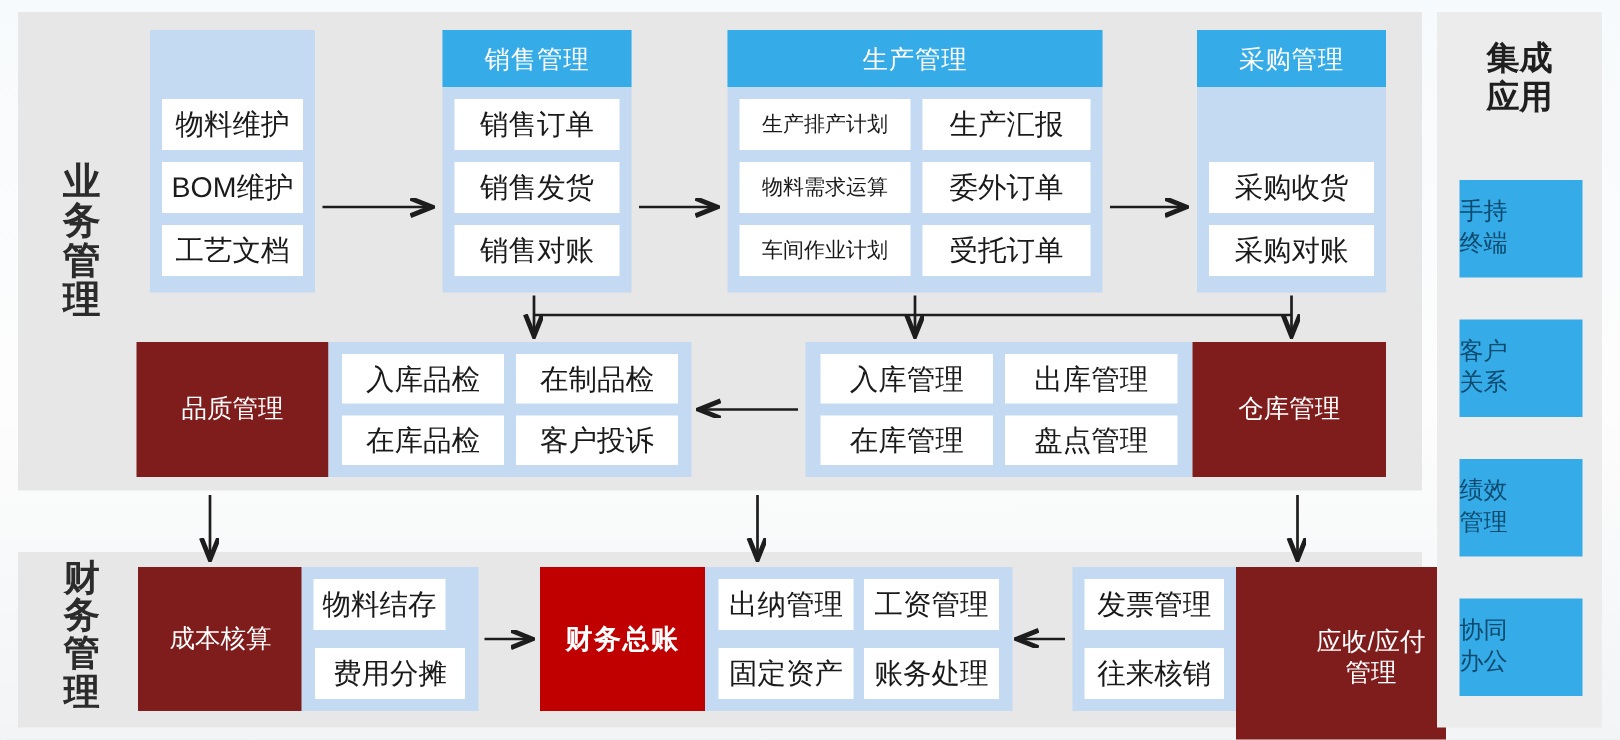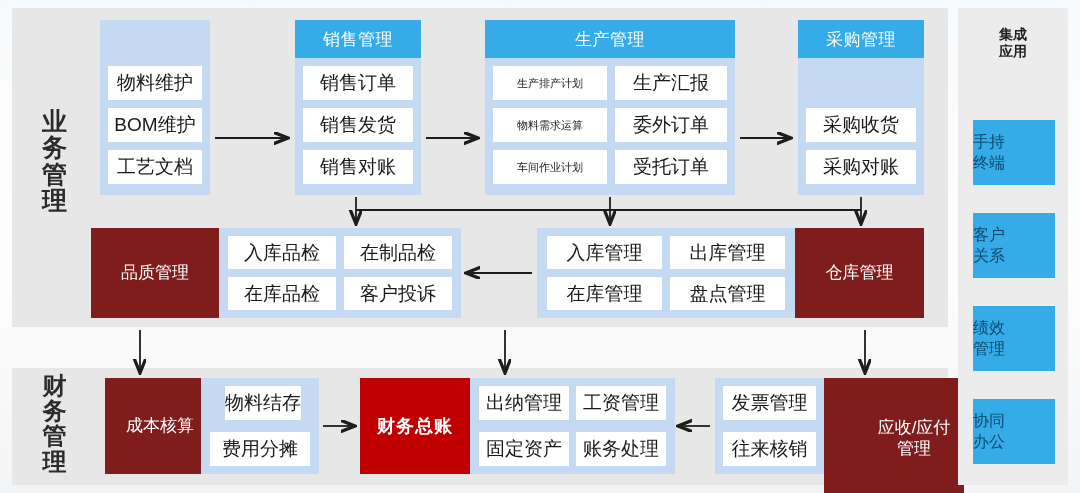--- a/index.html
+++ b/index.html
@@ -39,21 +39,21 @@
     position:absolute;left:0;right:0;top:0;height:38px;
     background:#35abe8;color:#ffffff;font-size:17px;
     display:flex;align-items:center;justify-content:center;
     letter-spacing:.5px;
   }
   .cell{
     position:absolute;background:#ffffff;color:#1a1a1a;
     display:flex;align-items:center;justify-content:center;
     font-size:19px;white-space:nowrap;
   }
-  .cell.sm{font-size:11px;}
+  .cell.sm{font-size:14px;}
 
   
   .bluelabel{
     position:absolute;background:#7f1d1d;color:#fff;
     display:flex;align-items:center;justify-content:center;
     font-size:17px;text-align:center;line-height:1.25;
   }
   .redbox{
     position:absolute;background:#c00000;color:#fff;
     display:flex;align-items:center;justify-content:center;
@@ -62,21 +62,21 @@
   .frame{position:absolute;background:#c3daf2;}
 
   
   .railbtn{
     position:absolute;background:#35abe8;color:#0c4a6e;
     display:flex;align-items:flex-start;justify-content:center;
     font-size:16px;text-align:center;line-height:1.28;
   }
   .railtitle{
     position:absolute;text-align:center;
-    font-size:14px;font-weight:700;color:#1f1f1f;line-height:1.2;
+    font-size:22px;font-weight:700;color:#1f1f1f;line-height:1.2;
   }
 
   
   svg.links{position:absolute;left:0;top:0;width:1080px;height:493px;overflow:visible;pointer-events:none;}
   svg.links line,svg.links path{stroke:#1d1d1d;stroke-width:1.8;fill:none;}
 </style>
 </head>
 <body>
 
 <div id="backdrop"></div>
@@ -139,23 +139,23 @@
 
   <div class="panel" style="left:12px;top:368px;width:936px;height:117px;"></div>
 
   <div class="vlabel" style="left:32px;top:373px;width:46px;font-size:24px;">
     <span>财</span>
     <span>务</span>
     <span>管</span>
     <span>理</span>
   </div>
 
-  <div class="bluelabel" style="left:105px;top:378px;width:110px;height:96px;">成本核算</div>
+  <div class="bluelabel" style="left:92px;top:378px;width:110px;height:96px;">成本核算</div>
   <div class="frame" style="left:201px;top:378px;width:118px;height:96px;">
-    <div class="cell" style="left:24px;top:8px;width:76px;height:34px;">物料结存</div>
+    <div class="cell" style="left:8px;top:8px;width:88px;height:34px;">物料结存</div>
     <div class="cell" style="left:9px;top:54px;width:100px;height:34px;">费用分摊</div>
   </div>
 
   <div class="redbox" style="left:360px;top:378px;width:110px;height:96px;">财务总账</div>
 
   <div class="frame" style="left:470px;top:378px;width:205px;height:96px;">
     <div class="cell" style="left:9px;top:8px;width:90px;height:34px;">出纳管理</div>
     <div class="cell" style="left:106px;top:8px;width:90px;height:34px;">工资管理</div>
     <div class="cell" style="left:9px;top:54px;width:90px;height:34px;">固定资产</div>
     <div class="cell" style="left:106px;top:54px;width:90px;height:34px;">账务处理</div>

